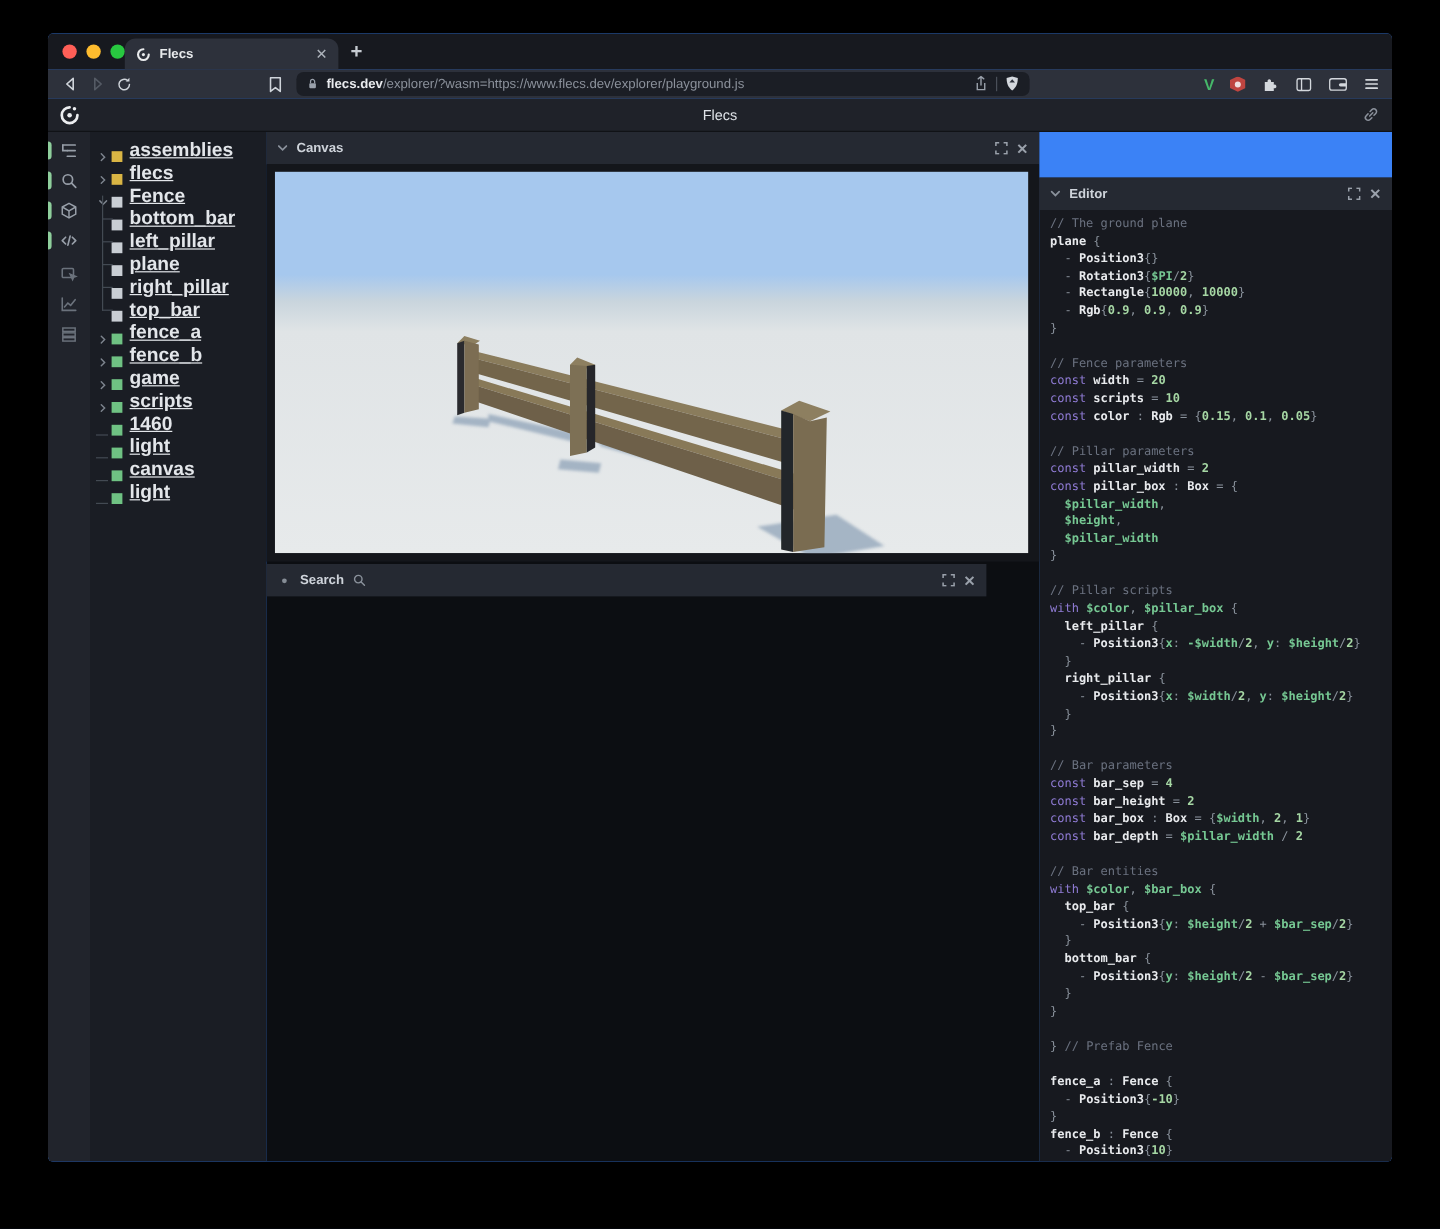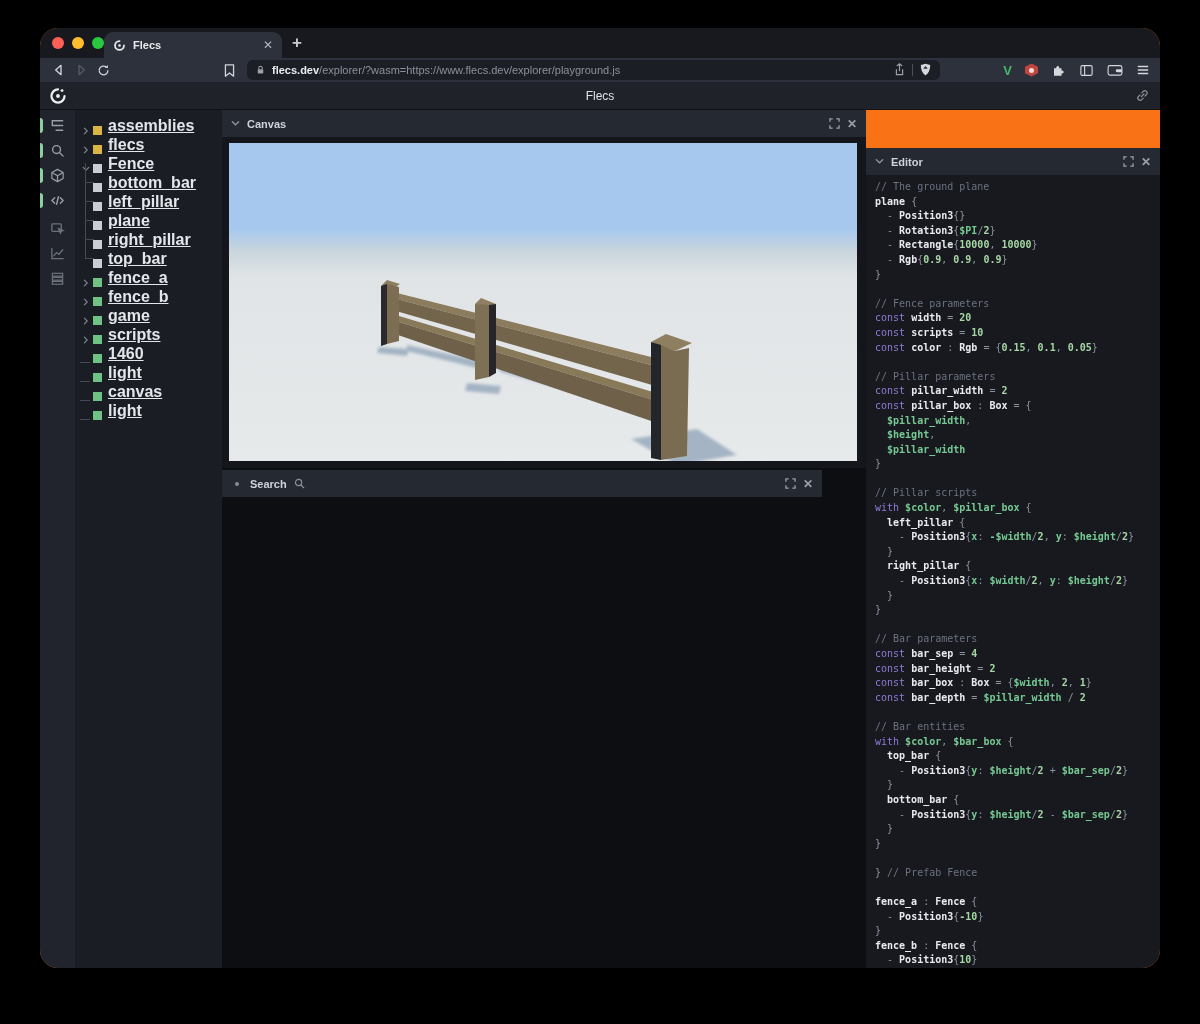--- a/index.html
+++ b/index.html
@@ -1,35 +1,35 @@
 <!DOCTYPE html>
 <html><head>
 <meta charset="utf-8">
 <style>
   * { margin:0; padding:0; box-sizing:border-box; }
   html,body { width:1200px; height:1024px; background:#000; overflow:hidden;
     font-family:"Liberation Sans", sans-serif; }
 
   .window { position:absolute; left:40px; top:28px; width:1120px; height:940px;
-    border-radius:18px; overflow:hidden; background:#f97316; }
+    border-radius:4px; overflow:hidden; background:#3b82f6; }
 
   
   .tabbar { position:absolute; left:0; top:0; width:100%; height:30px; background:#17191f; }
   .lights { position:absolute; left:12px; top:9px; display:flex; gap:8px; }
   .light { width:12px; height:12px; border-radius:50%; }
   .tab { position:absolute; left:64px; top:4px; width:178px; height:26px; background:#2d313b;
     border-radius:9px 9px 0 0; display:flex; align-items:center; padding:0 9px; gap:7px; }
   .tab-title { font-size:11px; font-weight:bold; color:#e8eaec; flex:1; }
   .tab-close { color:#aeb4bc; font-size:12px; cursor:default; }
   .newtab { position:absolute; left:252px; top:5px; color:#c7ccd2; font-size:17px; font-weight:bold; }
 
   .toolbar { position:absolute; left:0; top:30px; width:100%; height:24px; background:#2d313b;
     display:flex; align-items:center; }
   .tb-icon { width:22px; display:flex; justify-content:center; align-items:center; flex:0 0 auto; }
-  .urlbar { position:absolute; left:207px; top:2px; width:693px; height:20px; background:#1b1e25;
+  .urlbar { position:absolute; left:207px; top:2px; width:611px; height:20px; background:#1b1e25;
     border-radius:6px; display:flex; align-items:center; padding:0 8px; gap:6px; }
   .url-text { font-size:11px; color:#8b919b; white-space:nowrap; overflow:hidden; flex:1; }
   .url-text b { color:#e9ebee; font-weight:bold; }
   .url-right { display:flex; align-items:center; gap:6px; }
   .url-sep { width:1px; height:12px; background:#4a4f59; }
   .ext-area { position:absolute; right:10px; top:0; height:24px; display:flex; align-items:center; gap:13px; }
   .v-ext { color:#46b86a; font-weight:bold; font-size:13px; }
   .hexa { width:13px; height:13px; background:#bf4540; clip-path:polygon(50% 0,100% 25%,100% 75%,50% 100%,0 75%,0 25%); display:flex;align-items:center;justify-content:center; }
   .hexa i { width:5px;height:5px;border-radius:50%;background:#f0dede; display:block;}
 

